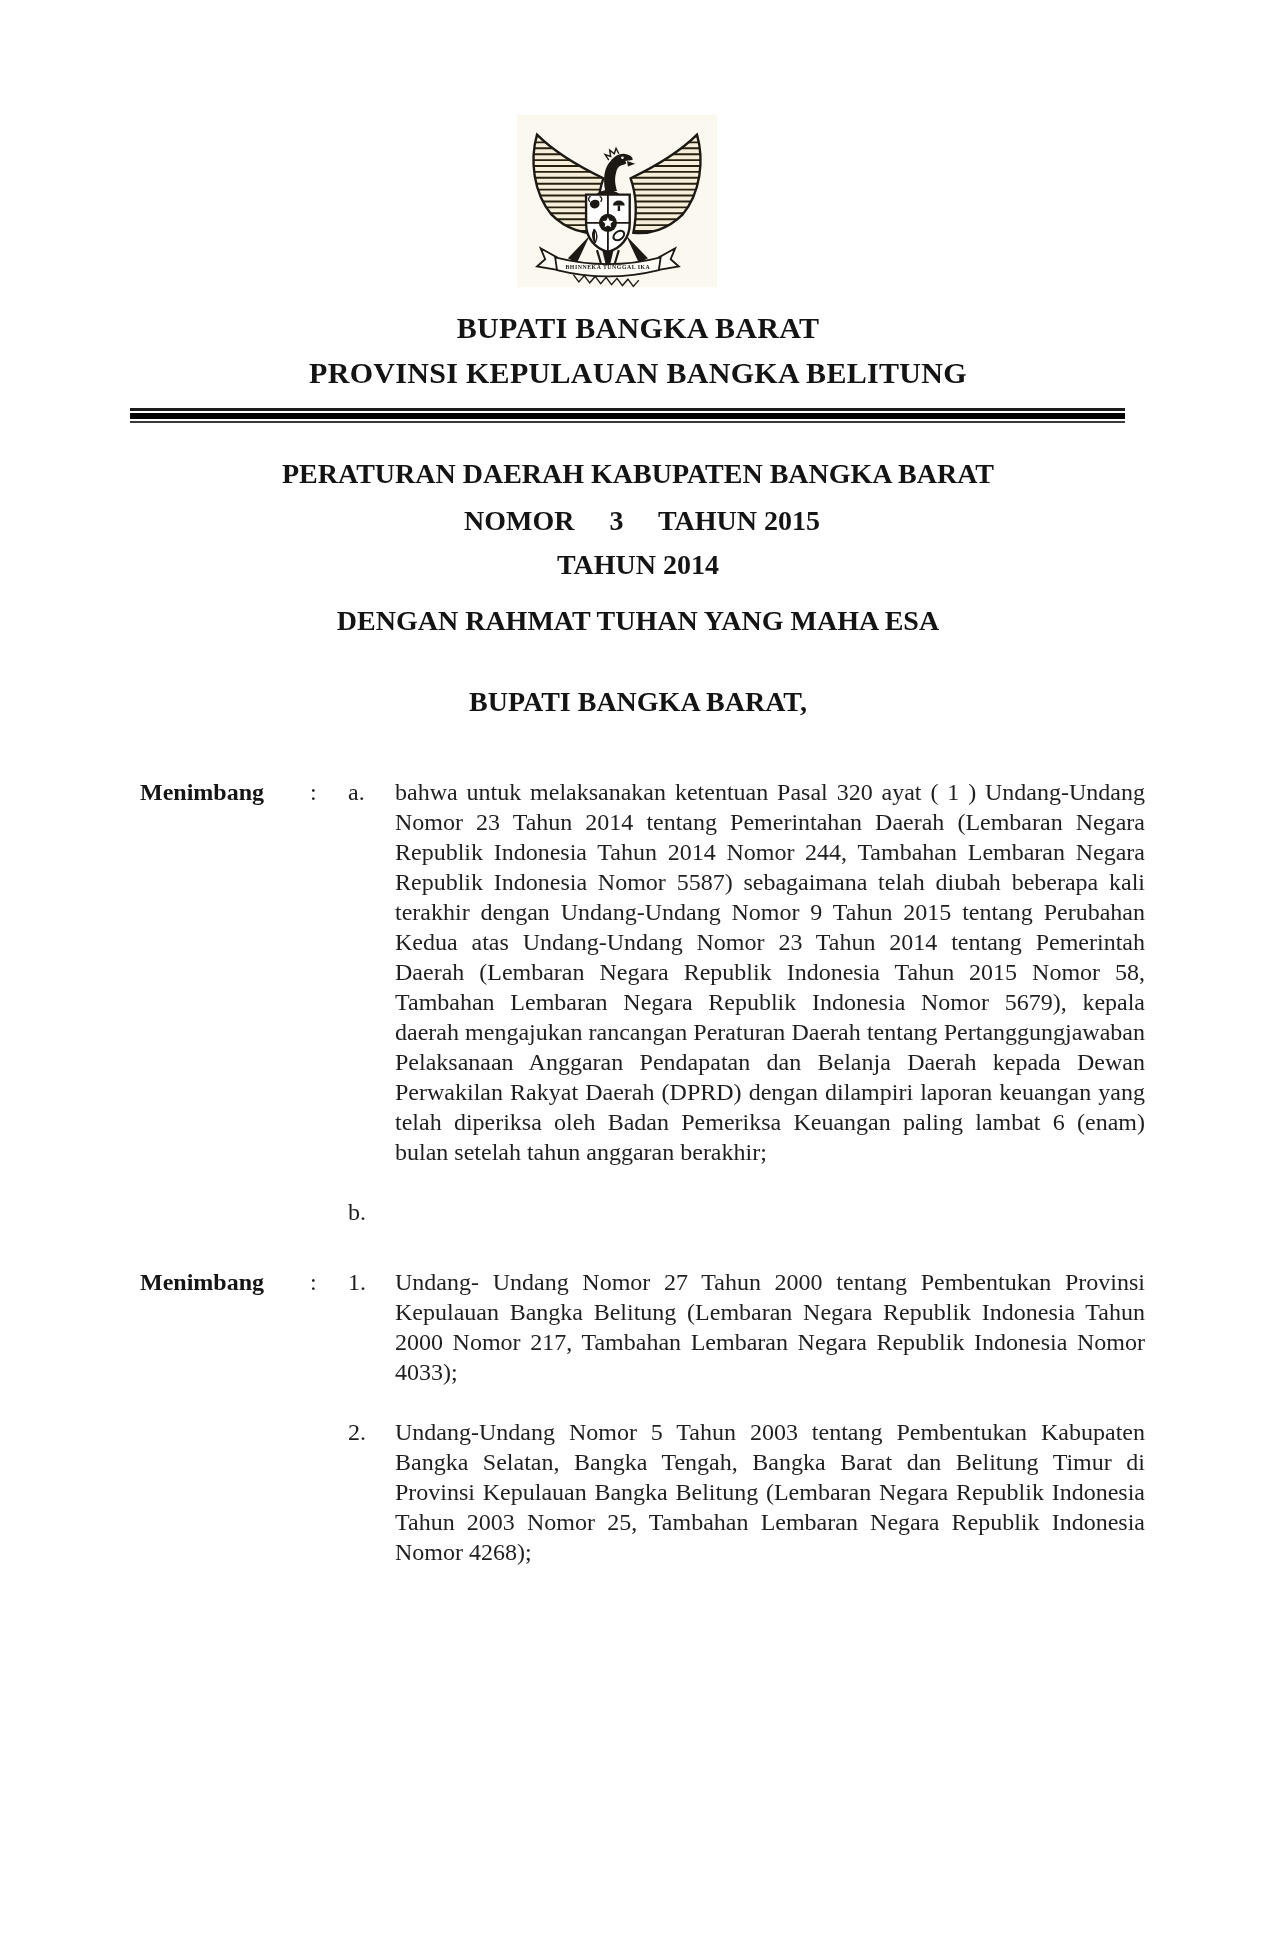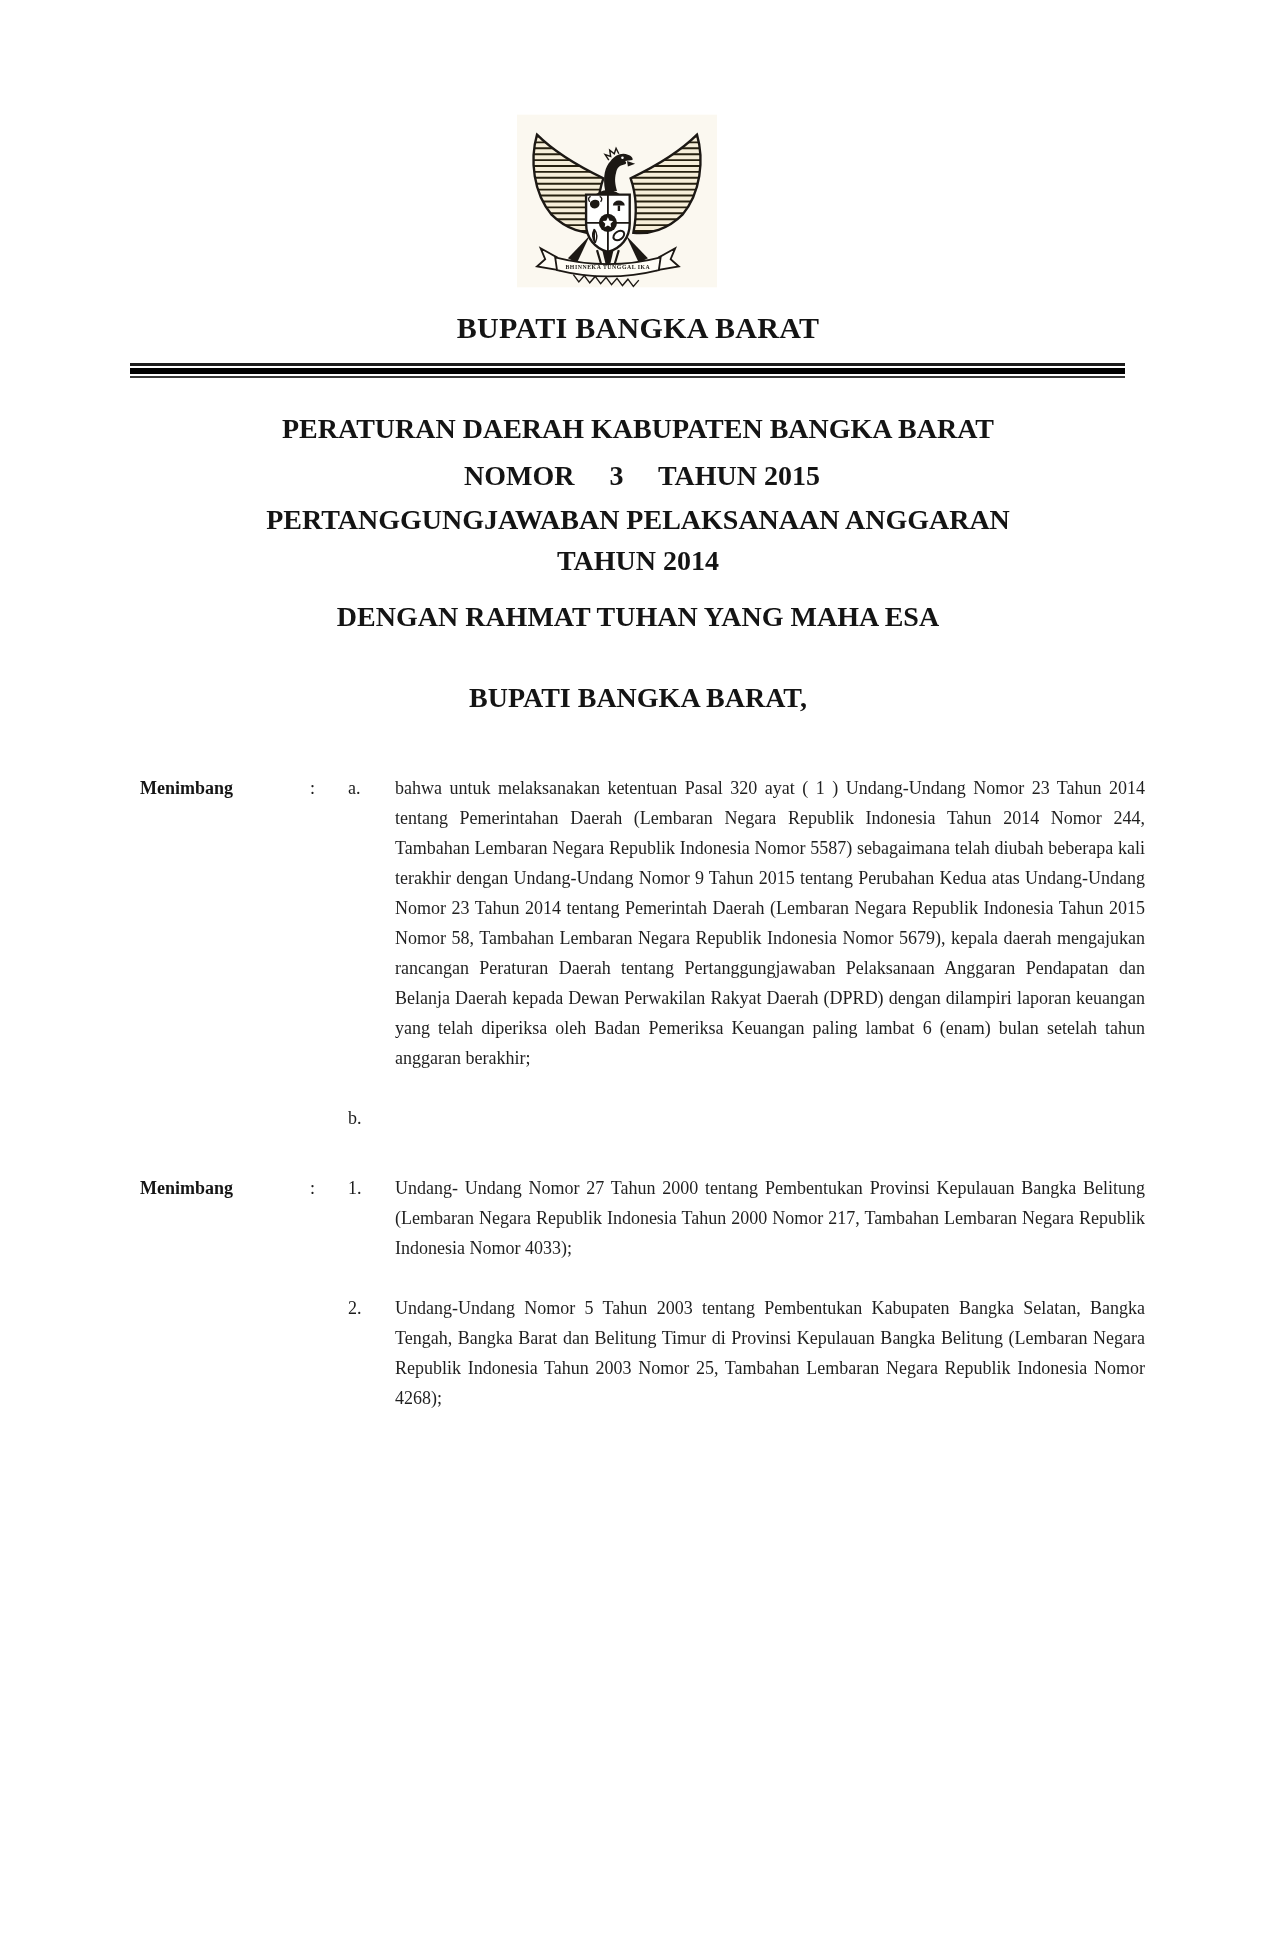--- a/index.html
+++ b/index.html
@@ -30,21 +30,21 @@
   
   .title-block { text-align:center; color:#141414; }
   .title-block p { margin:12px; font-weight:bold; font-size:28px; line-height:35px; }
   .t-peraturan { margin-top:33px !important; }
   .t-nomor { white-space:pre;padding-left:8px; }
   .t-group { margin-top:20px !important; line-height:29px !important; }
   .t-group2 { line-height:29px !important; }
   .t-invocation { margin-top:24px !important; }
   .t-issuer { margin-top:46px !important; }
   
-  .clauses { margin:58px 131px 0 140px; font-size:18px; line-height:30px; }
+  .clauses { margin:58px 131px 0 140px; font-size:24px; line-height:30px; }
   .row { display:grid; grid-template-columns:170px 38px 47px 750px; align-items:start; }
   .row + .row { margin-top:30px; }
   .sec + .sec { margin-top:40px; }
   .cell { min-height:1px; }
   .label { font-weight:bold; color:#151515; }
   .colon { }
   .marker { }
   .text { text-align:justify; color:#1f1f1f; }
 </style>
 </head>
@@ -99,32 +99,32 @@
       <path d="M44,157 L26,147 L31,159 L22,167 L46,171 Z" fill="#fffdf6" stroke="#1c1814" stroke-width="2"></path>
       <path d="M156,157 L174,147 L169,159 L178,167 L154,171 Z" fill="#fffdf6" stroke="#1c1814" stroke-width="2"></path>
       <path d="M42,157 Q100,172 158,157 L156,171 Q100,185 44,171 Z" fill="#fffdf6" stroke="#1c1814" stroke-width="2"></path>
       <text x="100" y="169.5" text-anchor="middle" font-size="6.4" font-weight="bold" letter-spacing="0.6" fill="#1c1814" font-family="Liberation Serif, DejaVu Serif, serif">BHINNEKA TUNGGAL IKA</text>
       <path d="M62,176 l6,8 l6,-7 l6,8 l6,-7 l6,8 l6,-7 l6,8 l6,-7 l6,8 l6,-7 l6,8 l6,-7" fill="none" stroke="#1c1814" stroke-width="1.5"></path>
     </svg>
   </div>
 
   <div class="letterhead">
     <p>BUPATI BANGKA BARAT</p>
+    <p>PROVINSI KEPULAUAN BANGKA BELITUNG</p>
   </div>
 
   <div class="rule">
     <div class="r1"></div>
     <div class="r2"></div>
     <div class="r3"></div>
   </div>
 
   <div class="title-block">
     <p class="t-peraturan">PERATURAN DAERAH KABUPATEN BANGKA BARAT</p>
     <p class="t-nomor">NOMOR     3     TAHUN 2015</p>
-    <p class="t-group2">PERTANGGUNGJAWABAN PELAKSANAAN ANGGARAN</p>
     <p class="t-group2">TAHUN 2014</p>
     <p class="t-invocation">DENGAN RAHMAT TUHAN YANG MAHA ESA</p>
     <p class="t-issuer">BUPATI BANGKA BARAT,</p>
   </div>
 
   <div class="clauses">
 
     <div class="sec">
       <div class="row">
         <div class="cell label">Menimbang</div>

